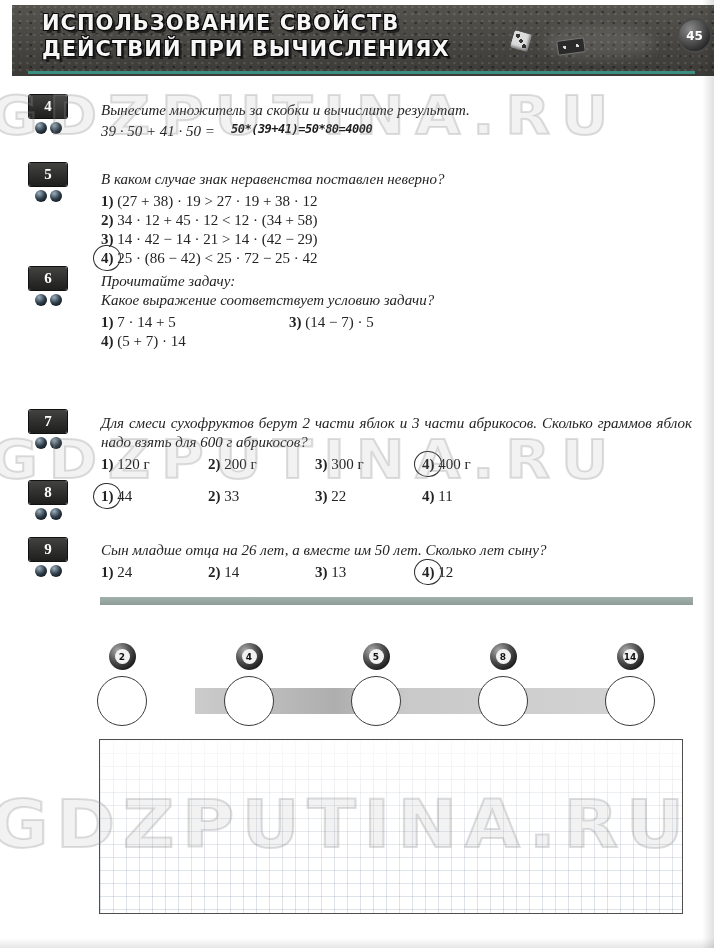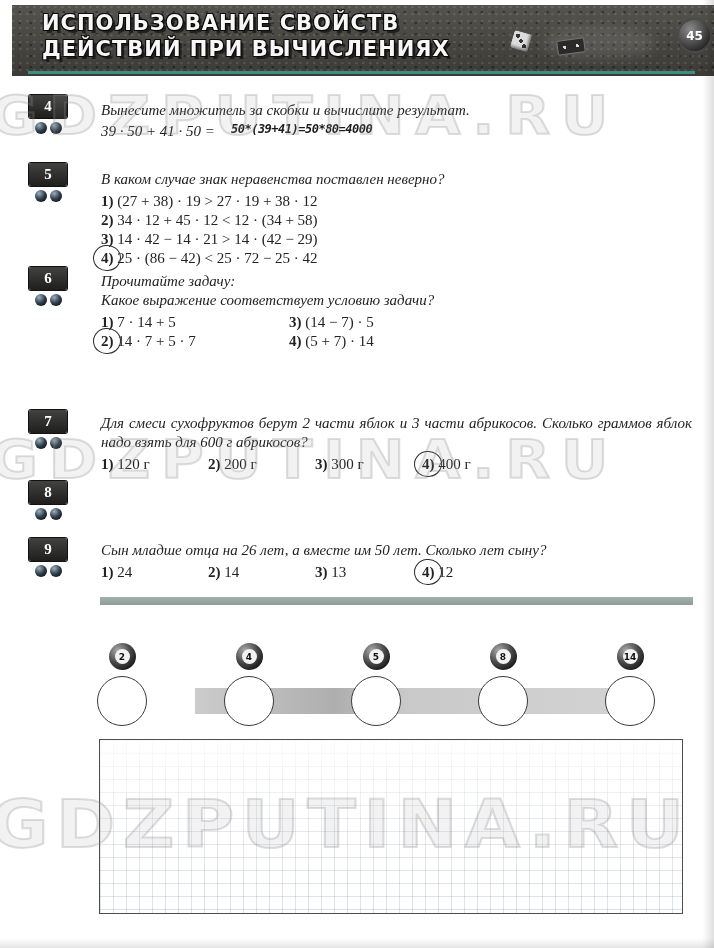--- a/index.html
+++ b/index.html
@@ -174,36 +174,41 @@
       <div class="opt-line"><span class="opt-label circled">4)</span> <span>25 · (86 − 42) &lt; 25 · 72 − 25 · 42</span></div>
     </div>
   </section>
 
   <section class="task" style="top:272px">
     <p>Прочитайте задачу:</p>
     <p>Какое выражение соответствует условию задачи?</p>
     <div class="opt-grid">
       <div class="opt-line"><span class="opt-label">1)</span> <span>7 · 14 + 5</span></div>
       <div class="opt-line"><span class="opt-label">3)</span> <span>(14 − 7) · 5</span></div>
-      <div class="opt-line"><span class="opt-label circled">2)</span> <span>14 · 7 + 5 · 7</span></div>
       <div class="opt-line"><span class="opt-label">4)</span> <span>(5 + 7) · 14</span></div>
     </div>
   </section>
 
   <section class="task" style="top:414px">
     <p class="just">Для смеси сухофруктов берут 2 части яблок и 3 части абрикосов. Сколько граммов яблок надо взять для 600 г абрикосов?</p>
     <div class="row-opts">
       <div class="row-opt"><span class="opt-label">1)</span> <span>120 г</span></div>
       <div class="row-opt"><span class="opt-label">2)</span> <span>200 г</span></div>
       <div class="row-opt"><span class="opt-label">3)</span> <span>300 г</span></div>
       <div class="row-opt"><span class="opt-label circled">4)</span> <span>400 г</span></div>
     </div>
   </section>
 
   <section class="task" style="top:484px">
+    <div class="row-opts">
+      <div class="row-opt"><span class="opt-label circled">1)</span> <span>44</span></div>
+      <div class="row-opt"><span class="opt-label">2)</span> <span>33</span></div>
+      <div class="row-opt"><span class="opt-label">3)</span> <span>22</span></div>
+      <div class="row-opt"><span class="opt-label">4)</span> <span>11</span></div>
+    </div>
   </section>
 
   <section class="task" style="top:541px">
     <p>Сын младше отца на 26 лет, а вместе им 50 лет. Сколько лет сыну?</p>
     <div class="row-opts">
       <div class="row-opt"><span class="opt-label">1)</span> <span>24</span></div>
       <div class="row-opt"><span class="opt-label">2)</span> <span>14</span></div>
       <div class="row-opt"><span class="opt-label">3)</span> <span>13</span></div>
       <div class="row-opt"><span class="opt-label circled">4)</span> <span>12</span></div>
     </div>

